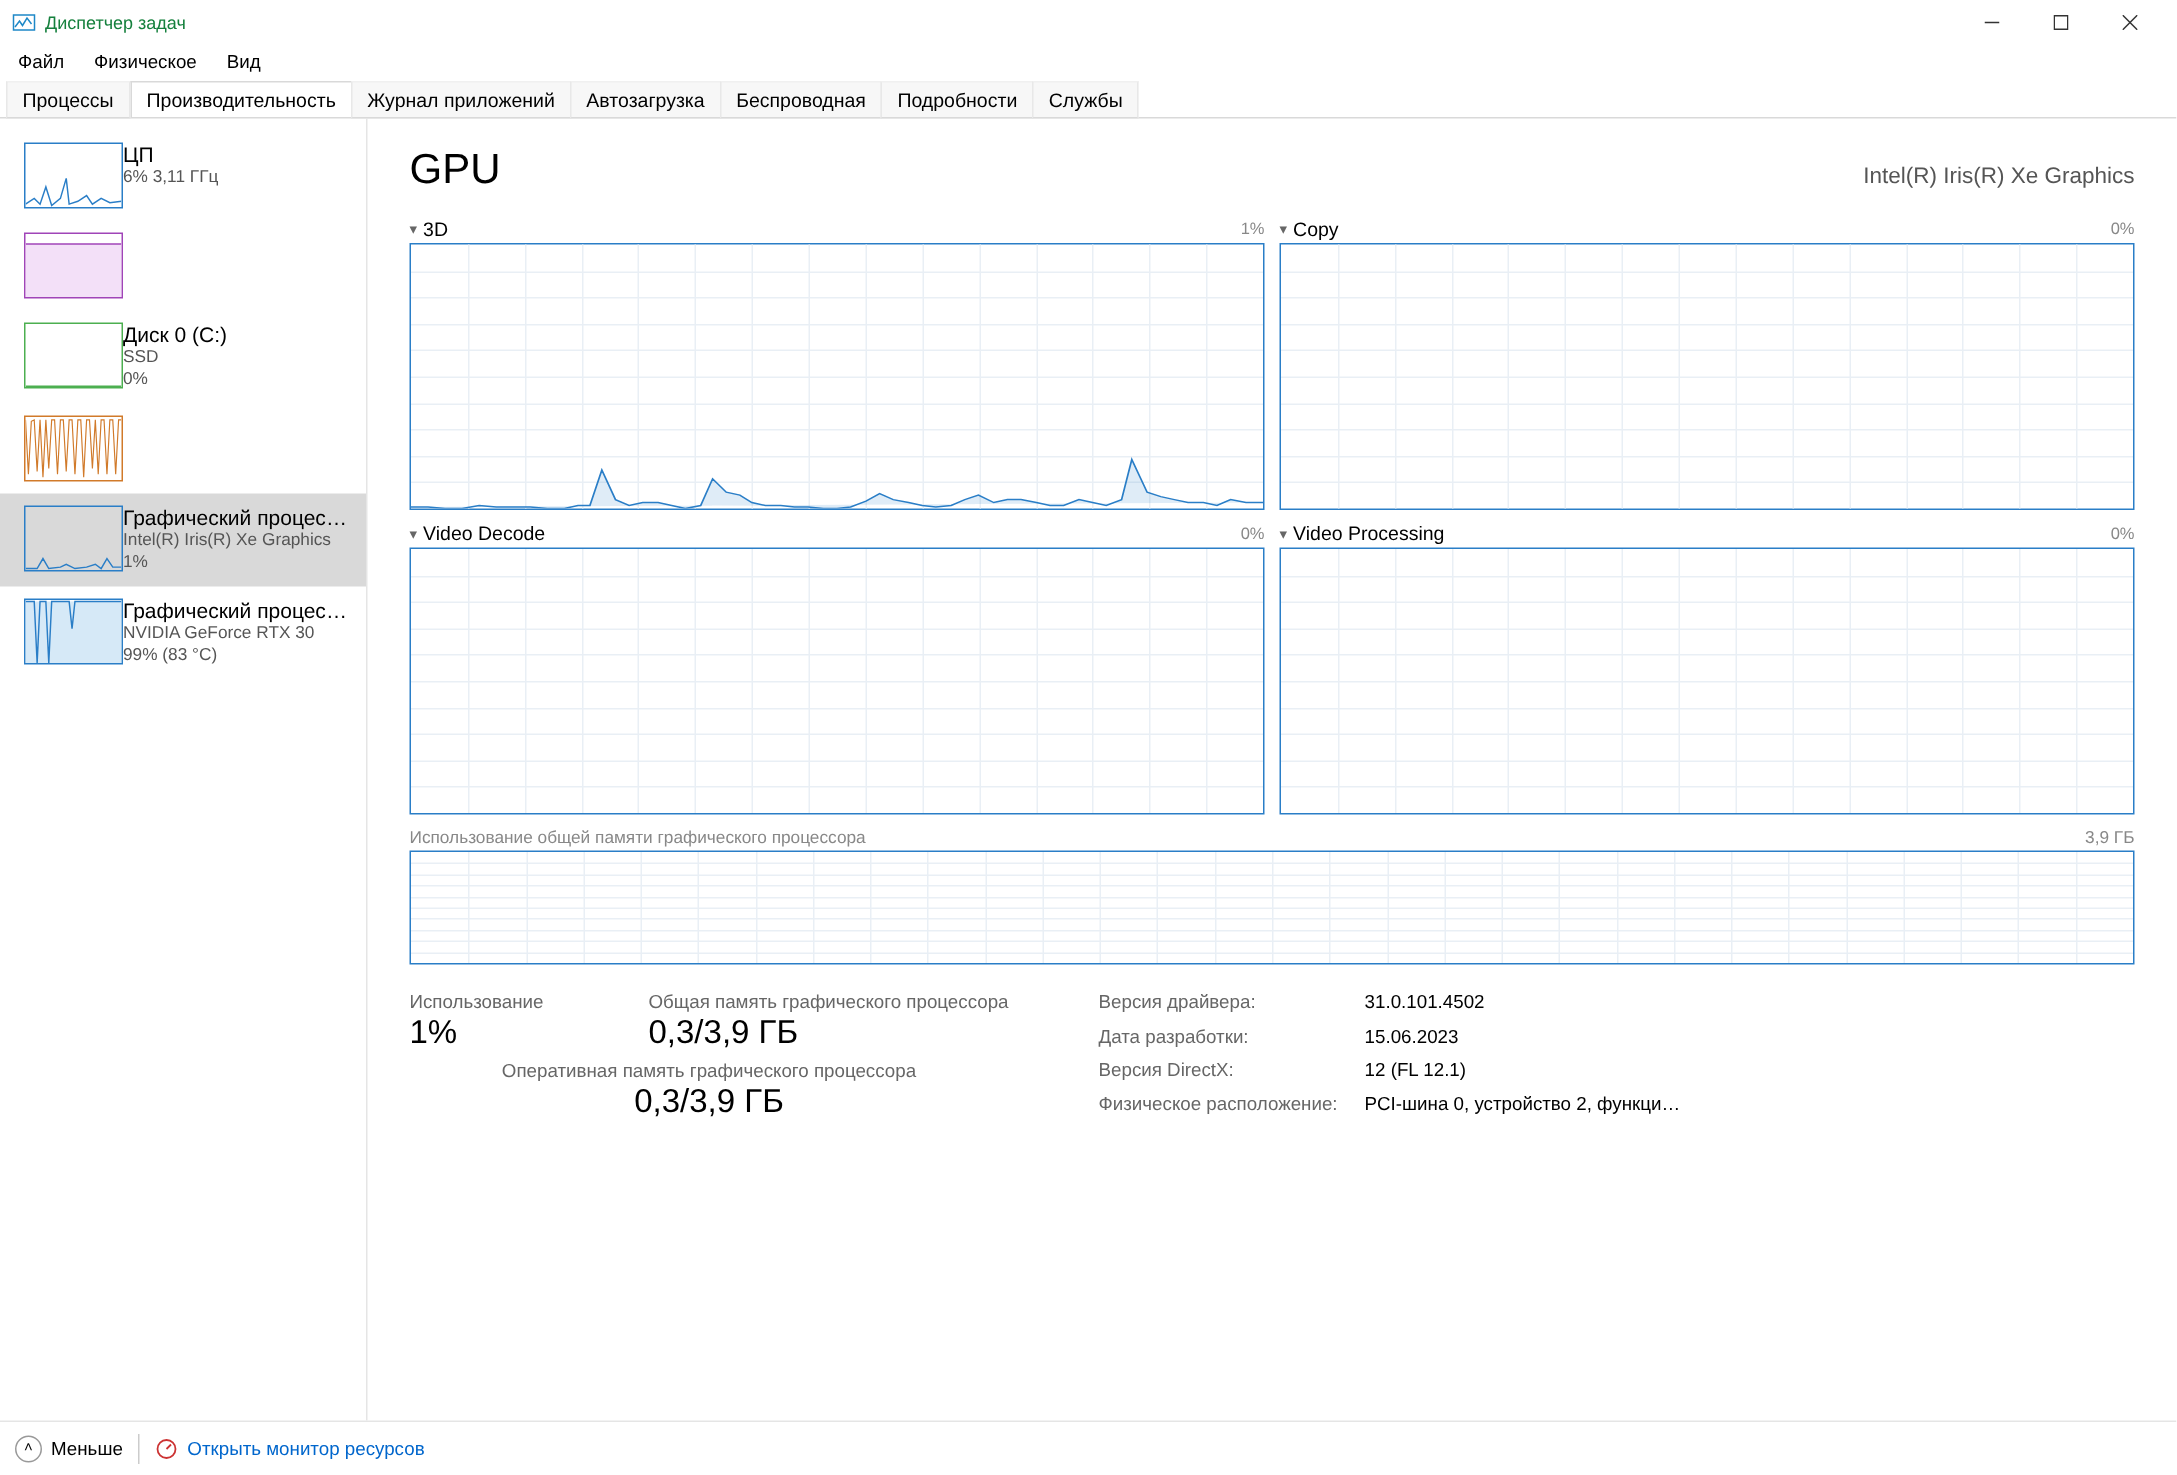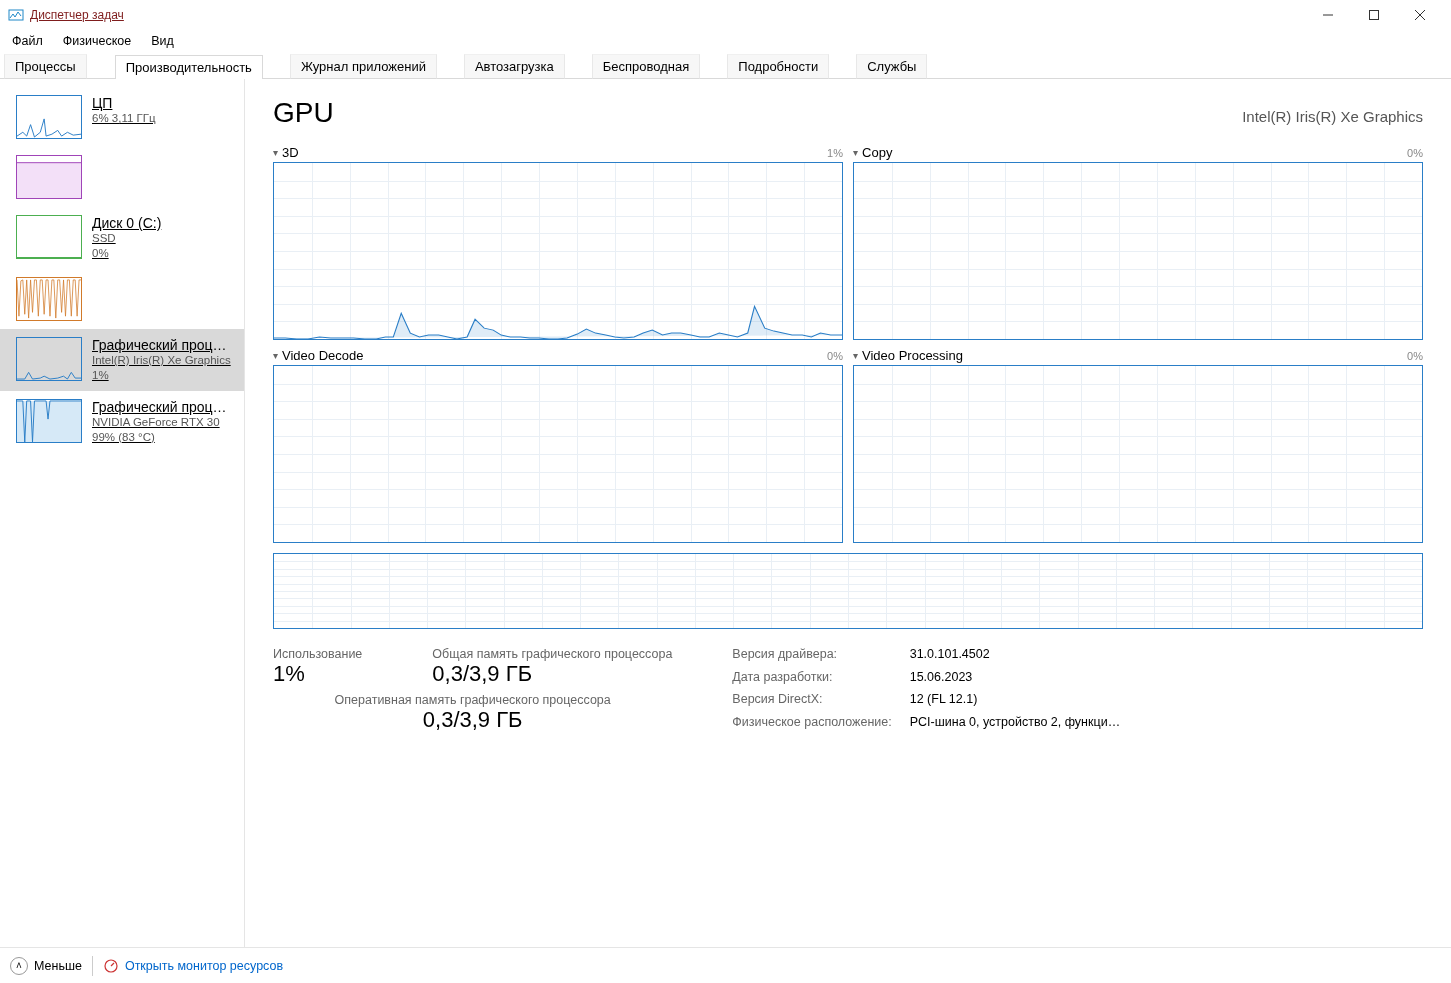--- a/index.html
+++ b/index.html
@@ -2,42 +2,42 @@
 <html><head>
 <meta charset="utf-8">
 <style>
 * { margin: 0; padding: 0; box-sizing: border-box; font-family: "Segoe UI", Tahoma, sans-serif; }
 body { background: #fff; color: #000; font-size: 12px; width: 1451px; height: 983px; overflow: hidden; }
 
 
 .titlebar { height: 30px; display: flex; align-items: center; padding: 0 8px; border-bottom: 0; }
 .titlebar .icon { width: 16px; height: 16px; margin-right: 6px; }
 .titlebar .icon svg { width: 16px; height: 16px; }
-.titlebar-title { font-size: 12px; color: #7f1d1d; text-decoration: underline; }
+.titlebar-title { font-size: 12px; color: #15803d; }
 .window-controls { margin-left: auto; display: flex; }
 .window-btn { width: 46px; height: 30px; display: flex; align-items: center; justify-content: center; color: #555; }
 .window-btn svg { width: 10px; height: 10px; }
 
 
 .menubar { height: 22px; display: flex; align-items: center; padding: 0 6px; gap: 8px; }
 .menubar-item { font-size: 12.5px; padding: 2px 6px; }
 
 
-.tabs { height: 27px; display: flex; align-items: flex-end; border-bottom: 1px solid #d9d9d9; padding-left: 4px; gap: 28px; }
+.tabs { height: 27px; display: flex; align-items: center; border-bottom: 1px solid #d9d9d9; padding-left: 4px; }
 .tab { padding: 4px 10px; font-size: 13px; border: 1px solid transparent; border-bottom: none; position: relative; top: 1px; background: #fff; }
 .tab.active { border-color: #d9d9d9; background: #fff; }
 .tab:not(.active) { border: 1px solid #d9d9d9; border-top-color: #f0f0f0; border-left-color: #e8e8e8; border-right-color: #e8e8e8; background: #f7f7f7; margin-left: -1px; }
 .tab:first-child { margin-left: 0; }
 
 
 .main { display: flex; height: calc(983px - 30px - 22px - 27px - 36px); }
 
 
 .sidebar { width: 245px; border-right: 1px solid #e5e5e5; overflow: hidden; padding-top: 8px; }
-.sidebar-item { display: flex; padding: 8px 10px 8px 16px; gap: 10px; cursor: default; text-decoration: underline; }
+.sidebar-item { display: flex; padding: 8px 10px 8px 16px; cursor: default; }
 .sidebar-item.selected { background: #d9d9d9; }
 .thumb { width: 66px; height: 44px; border: 1px solid; position: relative; overflow: hidden; flex-shrink: 0; }
 .thumb svg { width: 100%; height: 100%; }
 .sidebar-text { flex: 1; min-width: 0; overflow: hidden; }
 .sidebar-title { font-size: 14px; white-space: nowrap; overflow: hidden; text-overflow: ellipsis; }
 .sidebar-sub { font-size: 11.5px; color: #555; white-space: nowrap; overflow: hidden; text-overflow: ellipsis; line-height: 1.3; }
 
 
 .content { flex: 1; padding: 18px 28px 10px 28px; overflow: hidden; }
 .content-header { display: flex; align-items: baseline; margin-bottom: 16px; }
@@ -338,20 +338,24 @@
               <div class="vline" style="left: 73.3333%;"></div>
               <div class="vline" style="left: 80%;"></div>
               <div class="vline" style="left: 86.6667%;"></div>
               <div class="vline" style="left: 93.3333%;"></div>
             </div>
         </div>
       </div>
     </div>
 
     <div class="mem-chart">
+      <div class="mem-label-row">
+        <span>Использование общей памяти графического процессора</span>
+        <span class="right">3,9 ГБ</span>
+      </div>
       <div class="chart-box small">
         <div class="grid-lines" id="gl5">
             <div class="hline" style="top: 10%;"></div>
             <div class="hline" style="top: 20%;"></div>
             <div class="hline" style="top: 30%;"></div>
             <div class="hline" style="top: 40%;"></div>
             <div class="hline" style="top: 50%;"></div>
             <div class="hline" style="top: 60%;"></div>
             <div class="hline" style="top: 70%;"></div>
             <div class="hline" style="top: 80%;"></div>

